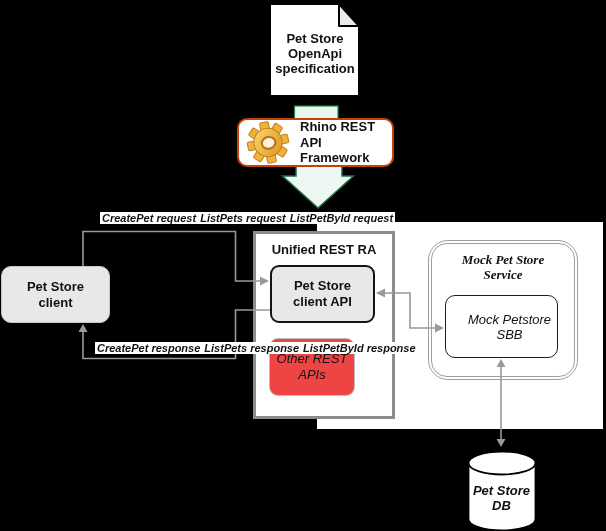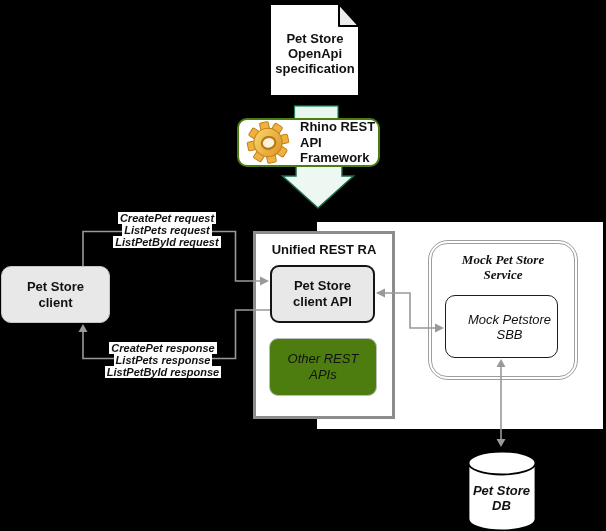--- a/index.html
+++ b/index.html
@@ -20,34 +20,34 @@
   .mock-inner{position:absolute;left:2px;top:2px;right:2px;bottom:2px;
     border:1px solid #9e9e9e;border-radius:16px;}
   .mock-title{position:relative;margin-top:11px;text-align:center;
     font-weight:700;font-style:italic;font-size:13px;line-height:15px;font-family:Liberation Serif, serif;}
   
   .node{box-sizing:border-box;display:flex;flex-direction:column;
     align-items:center;justify-content:center;text-align:center;
     font-size:13px;line-height:16px;}
   .server-api{left:270px;top:265px;width:105px;height:58px;background:#e8e8e8;
     border:2px solid #141414;border-radius:9px;font-weight:700;}
-  .other-apis{left:269px;top:338px;width:108px;height:58px;background:#4d7c0f;
+  .other-apis{left:269px;top:338px;width:86px;height:58px;background:#ef4444;
     border:1.5px solid #bdbdbd;border-radius:9px;font-style:italic;}
   .sbb-box{left:445px;top:295px;width:113px;height:63px;background:#fff;
     border:1.5px solid #1d1d1d;border-radius:10px;font-style:italic;line-height:15px;padding-left:16px;}
   .client-box{left:1px;top:266px;width:109px;height:57px;background:#e8e8e8;
     border:1px solid #c6c6c6;border-radius:10px;font-weight:700;}
   
-  .rhino-box{left:237px;top:118px;width:143px;height:49px;background:#fff;
-    border:2px solid #4d7c0f;border-radius:10px;box-sizing:border-box;
+  .rhino-box{left:237px;top:118px;width:157px;height:49px;background:#fff;
+    border:2px solid #c2410c;border-radius:10px;box-sizing:border-box;
     display:flex;align-items:center;}
   .rhino-label{margin-left:7px;font-weight:700;font-size:13px;line-height:15.5px;text-align:left;}
   .gear-wrap{margin-left:4px;width:50px;height:43px;flex:0 0 auto;}
   
-  .float-label{display:flex;flex-direction:column;align-items:center;
+  .float-label{display:flex;flex-direction:row;align-items:center;
     font-size:11px;font-weight:700;font-style:italic;line-height:12px;}
   .float-label span{background:#fff;padding:0 2px;white-space:nowrap;}
   .req-label{left:100px;top:212px;width:134px;}
   .resp-label{left:95px;top:342px;width:136px;}
   
   .doc-text{left:270px;top:31px;width:90px;text-align:center;
     font-weight:700;font-size:13px;line-height:15px;}
   .db-text{left:468px;top:483px;width:67px;text-align:center;
     font-weight:700;font-style:italic;font-size:13px;line-height:15px;}
   .svg-layer{left:0;top:0;width:606px;height:531px;}

